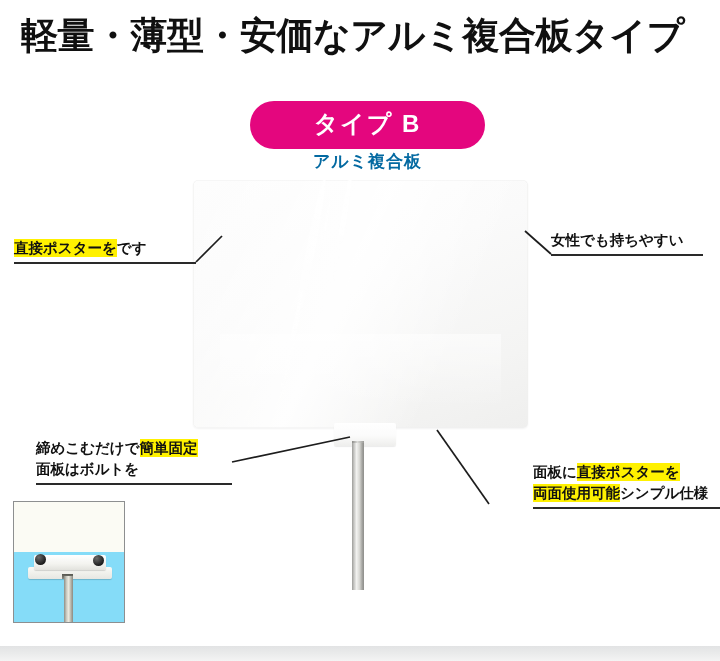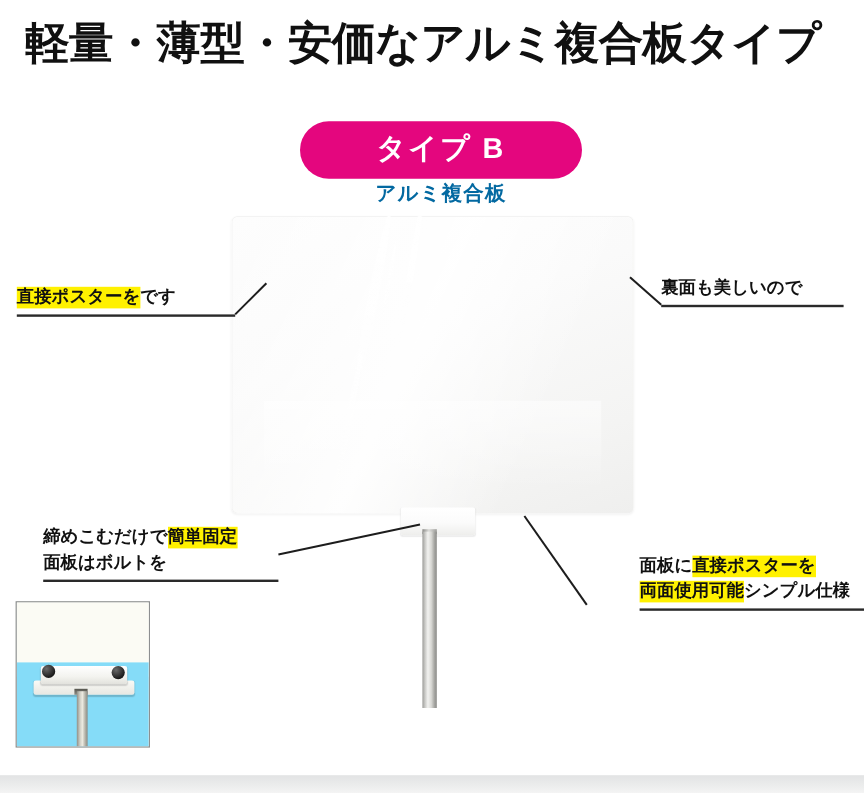--- a/index.html
+++ b/index.html
@@ -160,21 +160,21 @@
 
   <div class="callout c-tl">
     <div class="ctext">
       <span class="hl">直接ポスターを</span><span>です</span>
     </div>
     <div class="rule"></div>
   </div>
 
   <div class="callout c-tr">
     <div class="ctext">
-      <span>裏面も美しいので</span>
+      <span>女性でも持ちやすい</span>
     </div>
     <div class="rule"></div>
   </div>
 
   <div class="callout c-bl">
     <div class="ctext">
       <span>締めこむだけで</span><span class="hl">簡単固定</span>
     </div>
     <div class="ctext">
       <span>面板はボルトを</span>

